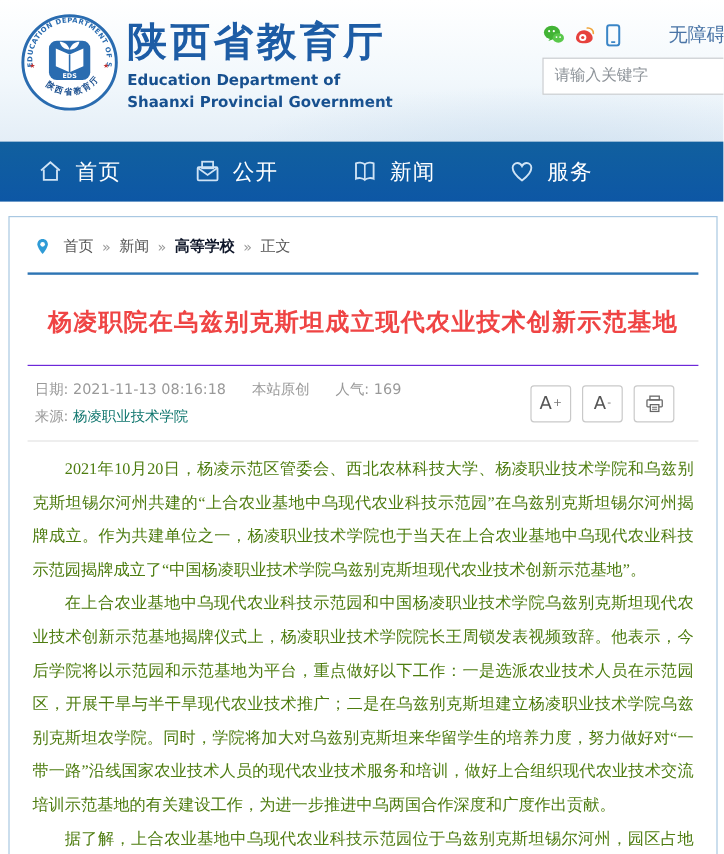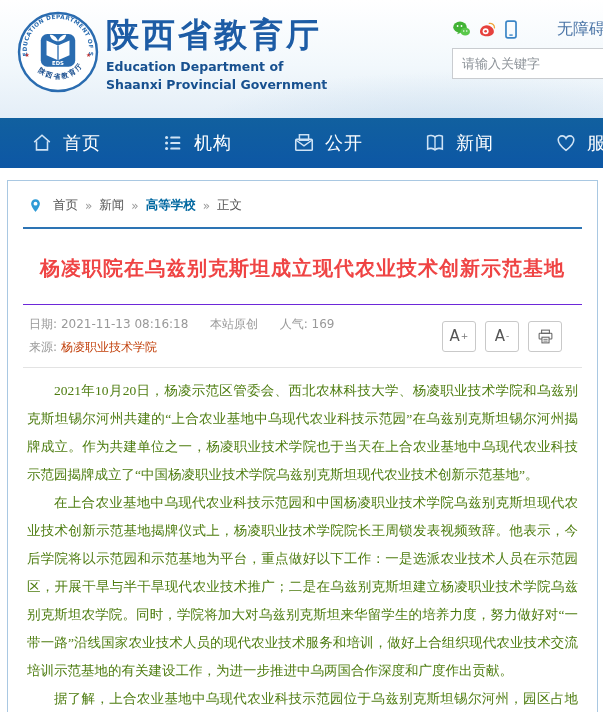--- a/index.html
+++ b/index.html
@@ -52,32 +52,32 @@
     position:absolute; left:7px; top:180px; width:591px; height:560px;
     border:1px solid #a9c8e2; background:#fff; padding:0 15px;
   }
   .breadcrumb {
     display:flex; align-items:center; padding:16px 5px 13px 5px;
     border-bottom:2px solid #2d74b4; font-size:12.5px; color:#555;
   }
   .breadcrumb svg { width:15px; height:15px; margin-right:10px; }
   .crumb { cursor:pointer; }
   .crumb-sep { margin:0 7px; color:#999; font-size:12px; }
-  .crumb-hl { color:#0369a1; font-weight:bold; }
+  .crumb-hl { color:#0f172a; font-weight:bold; }
   .article-title {
     text-align:center; font-size:20px; font-weight:bold; color:#ef4444;
     margin:26px 8px 22px 8px; letter-spacing:1px;
   }
   .meta-row {
     border-top:1px solid #6d28d9; border-bottom:1px solid #e3e3e3;
     padding:8px 6px; display:flex; justify-content:space-between; align-items:center;
   }
   .meta-left { font-size:12px; color:#999; line-height:23px; }
   .meta-left .gap { display:inline-block; width:14px; }
-  .meta-src { color:#c2410c; cursor:pointer;text-align:center; }
+  .meta-src { color:#0f766e; cursor:pointer;text-align:center; }
   .meta-tools { display:flex; gap:9px; padding-right:14px; }
   .tool-btn {
     width:34px; height:31px; border:1px solid #c9c9c9; border-radius:3px; background:#fff;
     color:#555; font-size:15px; display:flex; align-items:center; justify-content:center;
     cursor:pointer; font-family:inherit;
   }
   .tool-btn sup { font-size:9px; margin-left:1px; color:#777; }
   .article-body { padding:9px 4px 0 4px; }
   .article-body p {
     font-size:13.5px; color:#4d7c0f; line-height:28px; text-indent:2em;
@@ -157,33 +157,20 @@
 <div class="nav">
   <div class="nav-item">
     <svg viewBox="0 0 24 24">
       <path d="M3.5 11 L12 3.5 L20.5 11" fill="none" stroke="#cfe3f5" stroke-width="1.7"></path>
       <path d="M6 10 V19.5 H18 V10" fill="none" stroke="#cfe3f5" stroke-width="1.7"></path>
     </svg>
     <span class="nav-label">首页</span>
   </div>
   <div class="nav-item">
     <svg viewBox="0 0 24 24">
-      <g fill="#cfe3f5">
-        <circle cx="5" cy="6" r="1.7"></circle>
-          <rect x="9" y="5" width="11" height="2.2" rx="1"></rect>
-        <circle cx="5" cy="12" r="1.7"></circle>
-          <rect x="9" y="11" width="11" height="2.2" rx="1"></rect>
-        <circle cx="5" cy="18" r="1.7"></circle>
-          <rect x="9" y="17" width="11" height="2.2" rx="1"></rect>
-      </g>
-    </svg>
-    <span class="nav-label">机构</span>
-  </div>
-  <div class="nav-item">
-    <svg viewBox="0 0 24 24">
       <rect x="7" y="3" width="10" height="6" fill="none" stroke="#cfe3f5" stroke-width="1.6"></rect>
       <rect x="3" y="8" width="18" height="12" rx="1" fill="none" stroke="#cfe3f5" stroke-width="1.7"></rect>
       <path d="M3.5 9 L12 15 L20.5 9" fill="none" stroke="#cfe3f5" stroke-width="1.6"></path>
     </svg>
     <span class="nav-label">公开</span>
   </div>
   <div class="nav-item">
     <svg viewBox="0 0 24 24">
       <path d="M12 5.5 C10 3.5 6 3.5 4 4.5 V18.5 C6 17.5 10 17.5 12 19.5 C14 17.5 18 17.5 20 18.5 V4.5 C18 3.5 14 3.5 12 5.5 Z" fill="none" stroke="#cfe3f5" stroke-width="1.7"></path>
       <line x1="12" y1="5.5" x2="12" y2="19.5" stroke="#cfe3f5" stroke-width="1.5"></line>

